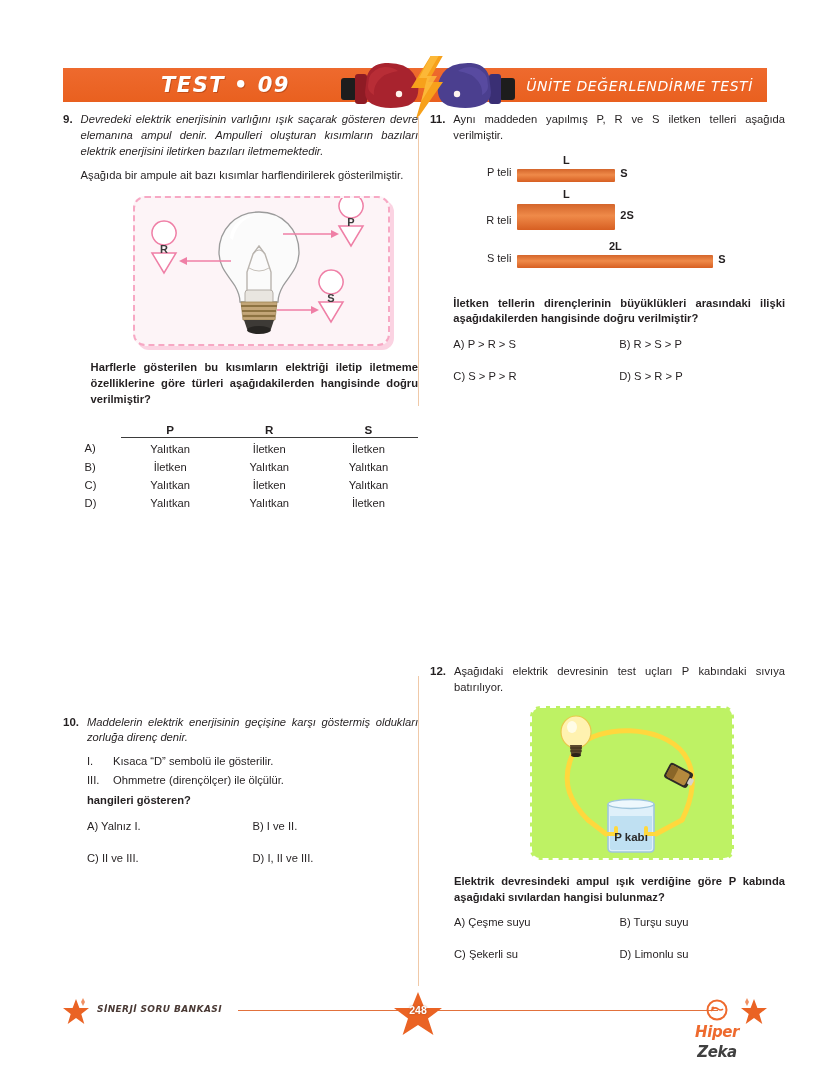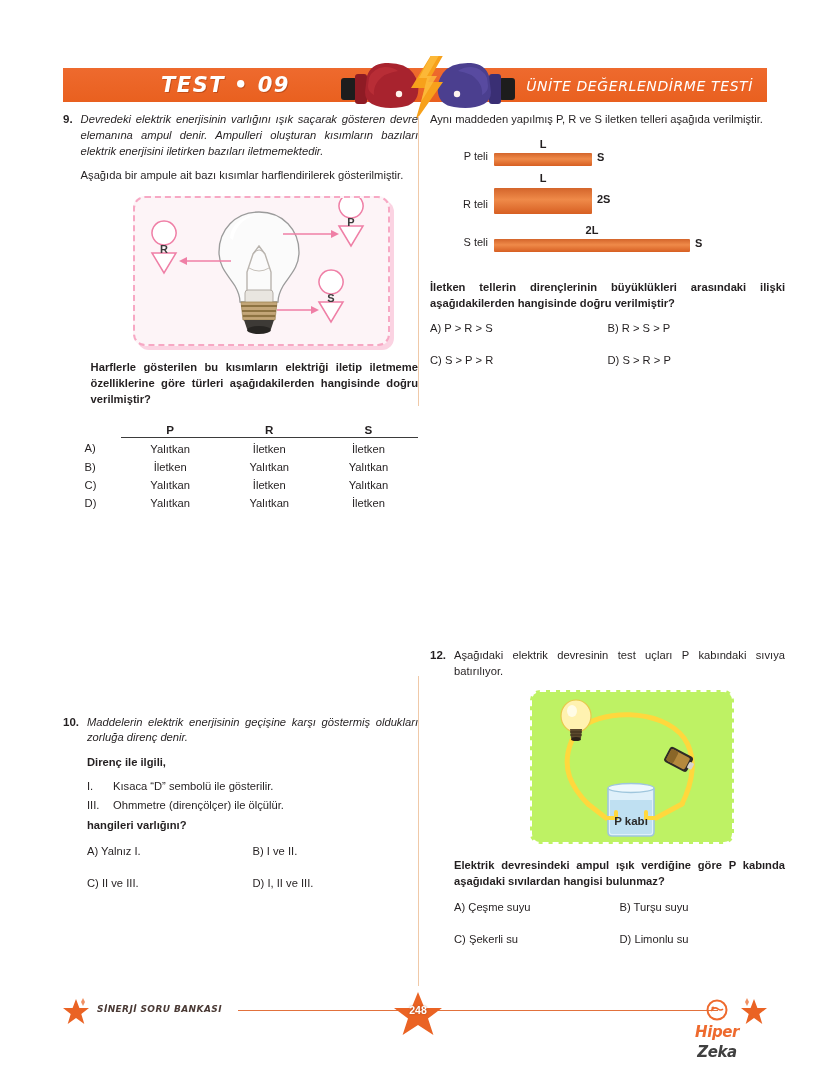--- a/index.html
+++ b/index.html
@@ -220,48 +220,48 @@
           </tr>
         </tbody>
           </table>
       </div>
     </div>
 
     <div class="q" style="margin-top:205px;">
       <div class="qnum">10.</div>
       <div class="qbody">
         <div class="qtext">Maddelerin elektrik enerjisinin geçişine karşı göstermiş oldukları zorluğa direnç denir.</div>
-        <div class="qtext bold" style="margin-top:9px;">Direnç ile ilgili,</div>
 
         <div class="rlist">
           <div class="rline">
             <span class="rnum">I.</span>
             <span>Kısaca “D” sembolü ile gösterilir.</span>
           </div>
           <div class="rline">
             <span class="rnum">III.</span>
             <span>Ohmmetre (dirençölçer) ile ölçülür.</span>
           </div>
         </div>
 
-        <div class="qtext bold" style="margin-top:2px;">hangileri varlığını?</div>
+        <div class="qtext bold" style="margin-top:2px;">hangileri gösteren?</div>
 
         <div class="opts">
           <div class="opt">A) Yalnız I.</div>
           <div class="opt">B) I ve II.</div>
           <div class="opt">C) II ve III.</div>
           <div class="opt">D) I, II ve III.</div>
         </div>
       </div>
     </div>
   </div>
 
   <div class="col col-right">
 
     <div class="q">
+      <div class="qnum">11.</div>
       <div class="qbody">
         <div class="qtext upright">Aynı maddeden yapılmış P, R ve S iletken telleri aşağıda verilmiştir.</div>
 
         <div class="wires">
           <div class="wrow" style="margin-top:22px;">
             <div class="wname">P teli</div>
             <div class="wwrap">
               <div class="wlabel">L</div>
               <div class="wbar" style="width:98px;height:13px;"></div>
             </div>

